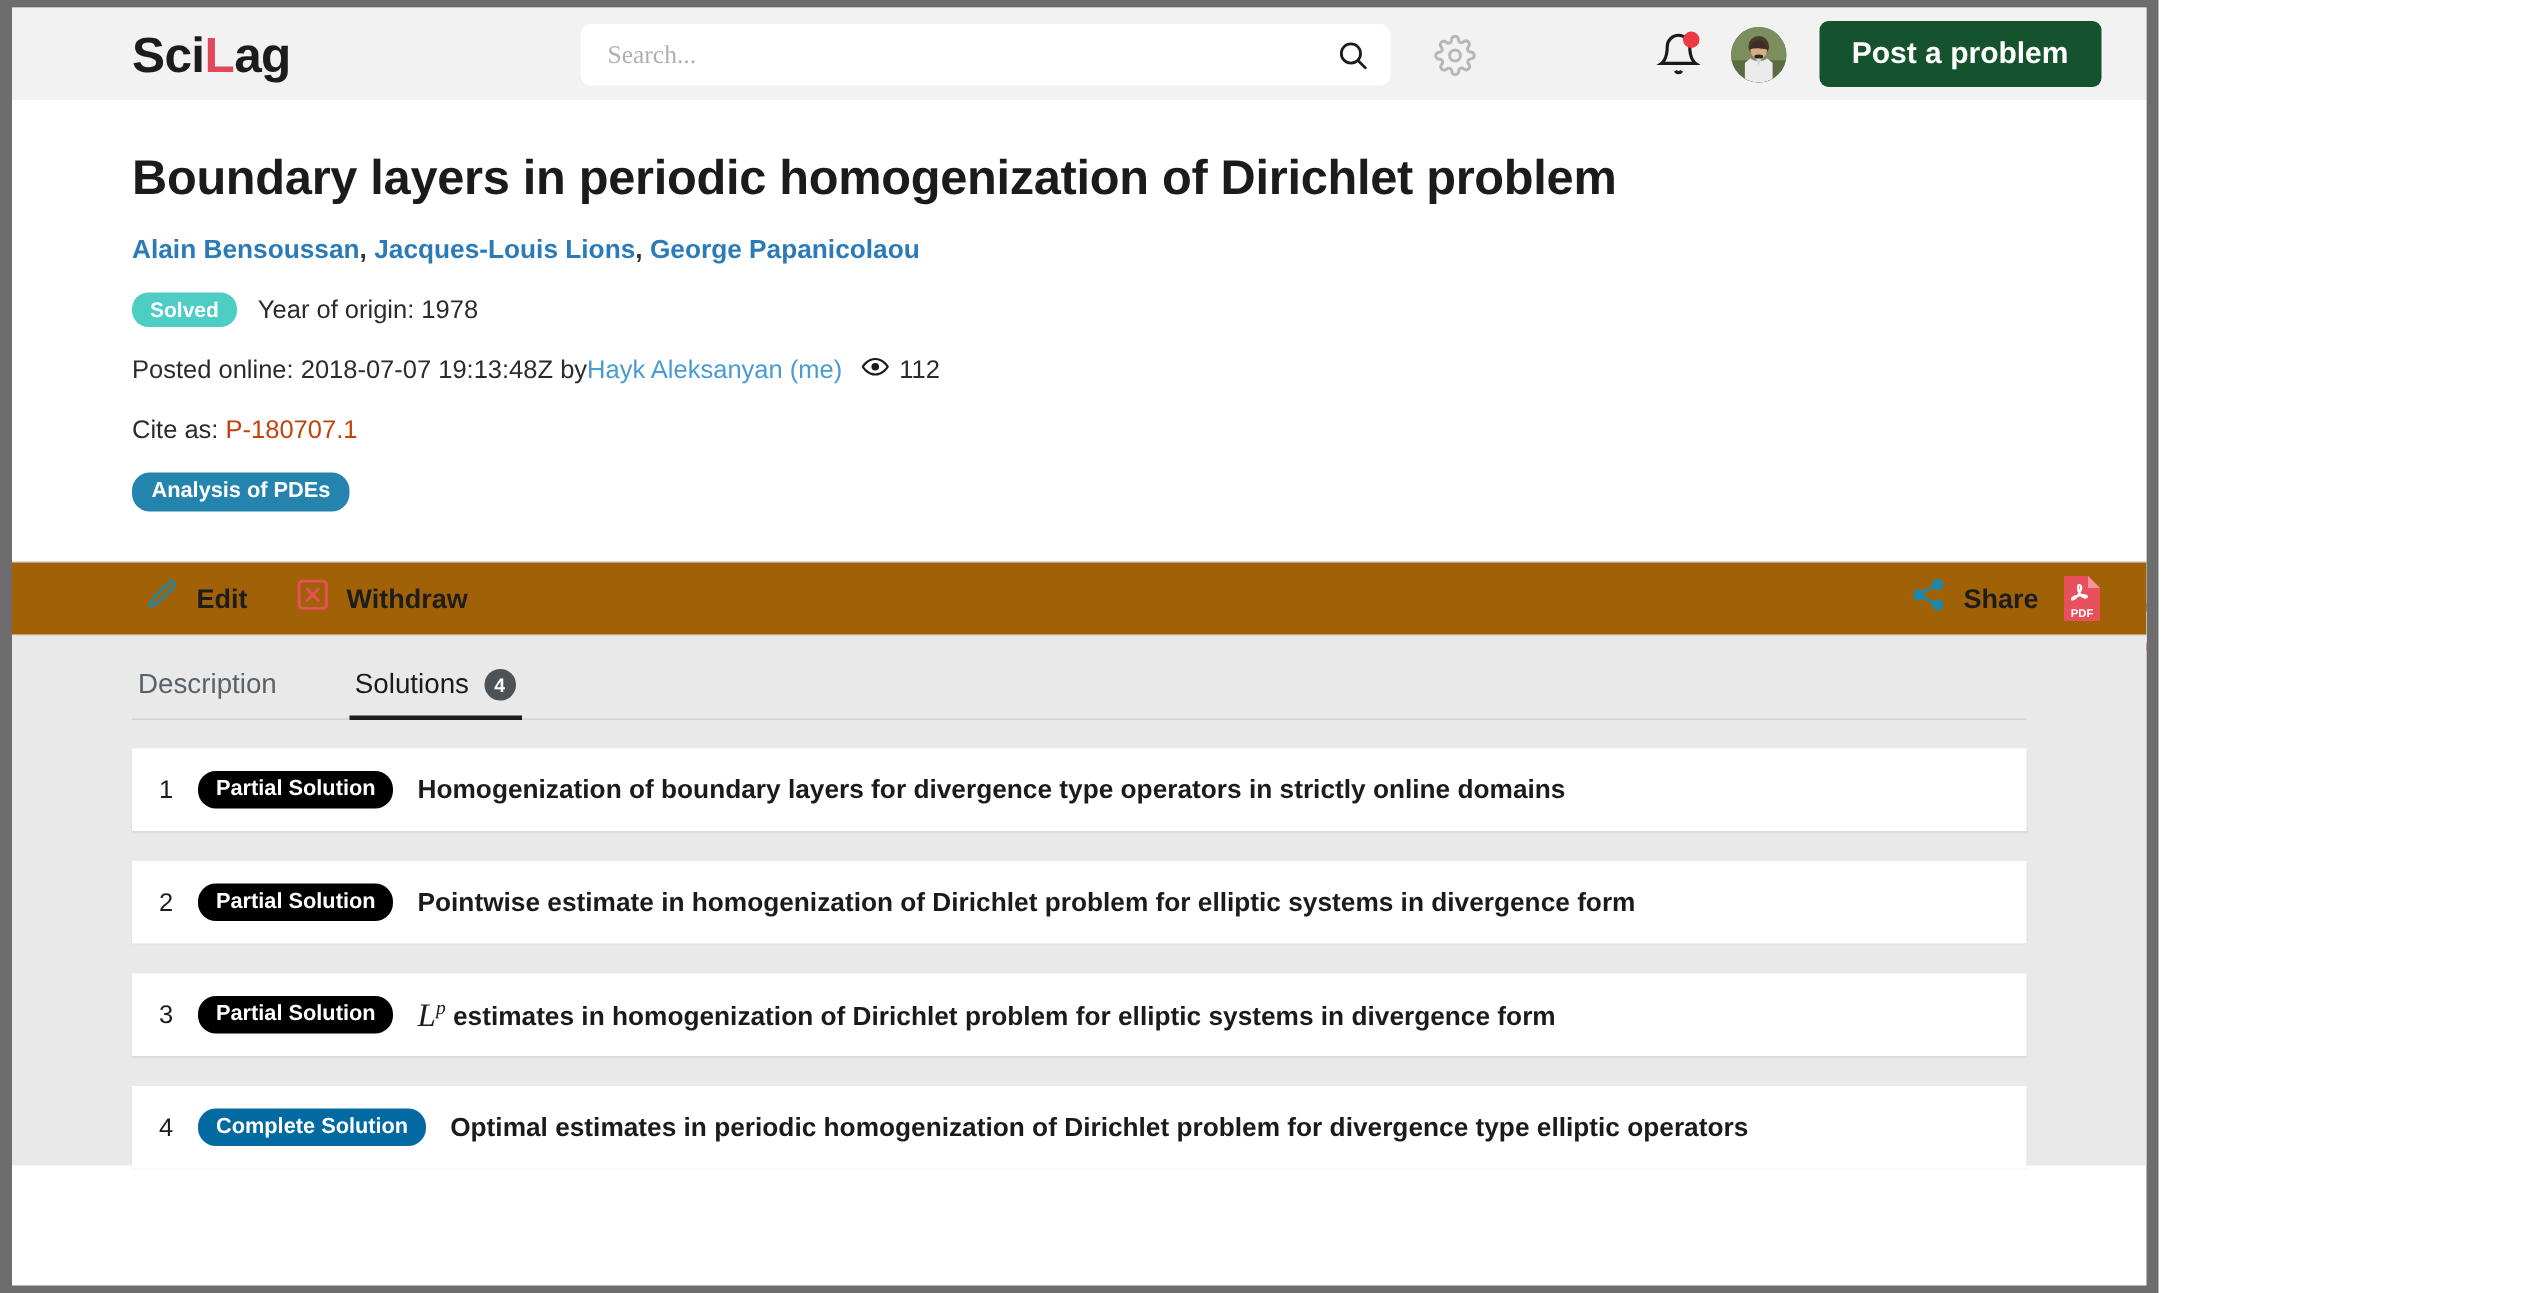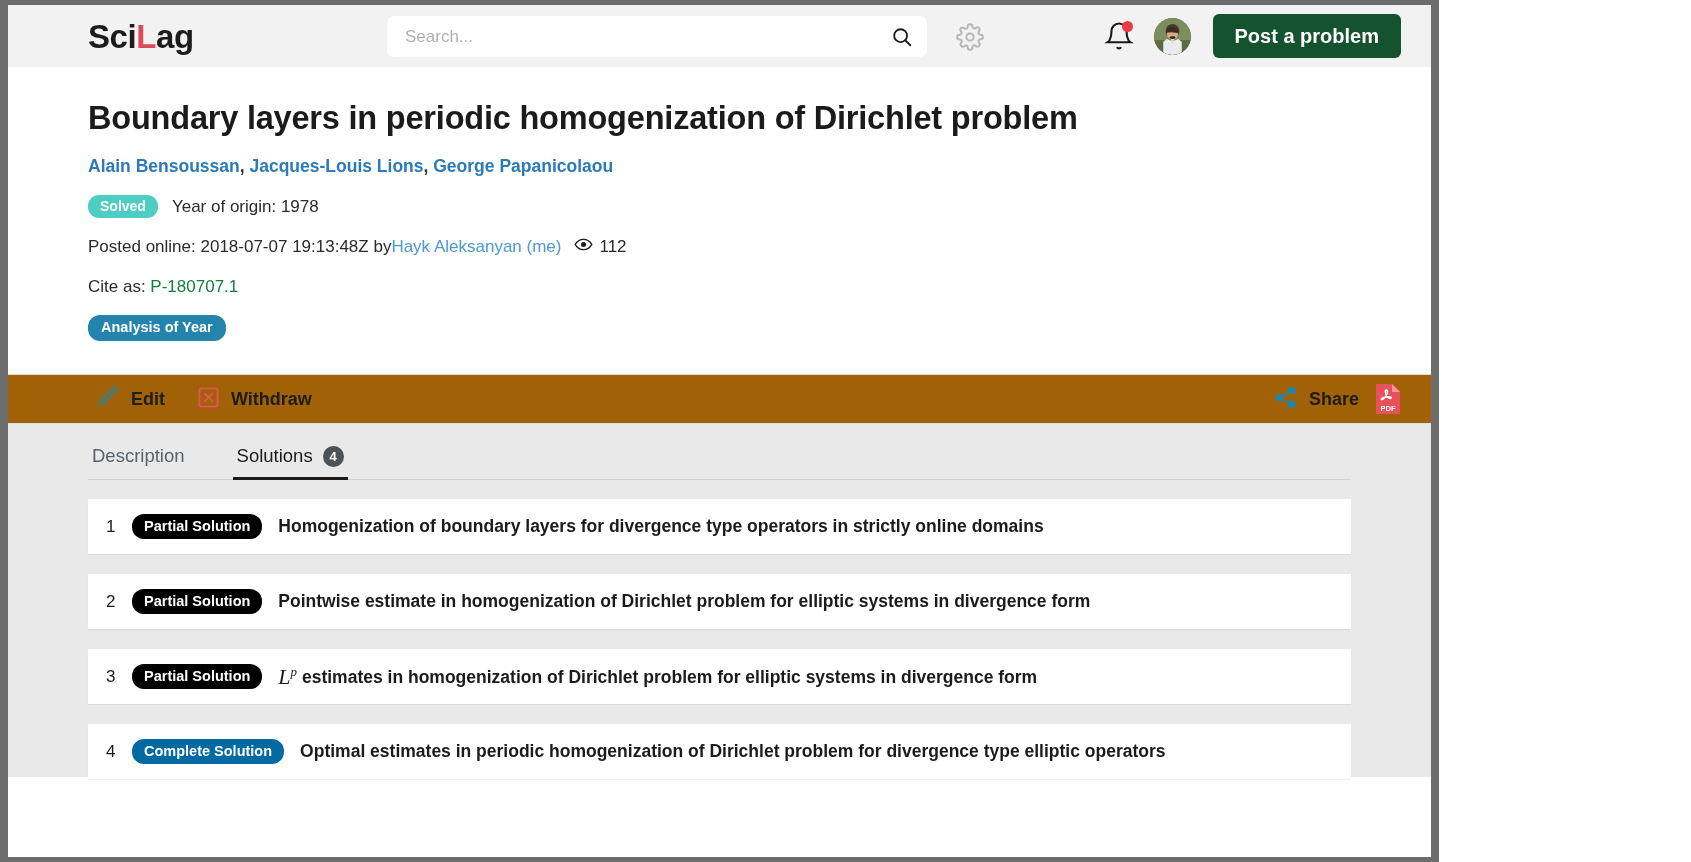--- a/index.html
+++ b/index.html
@@ -58,21 +58,21 @@
     align-items: center;
     padding: 0 14px 0 18px;
   }
   .search-input {
     flex: 1;
     border: none;
     outline: none;
     background: transparent;
     font-size: 17px;
     color: #2b2b2b;
-    font-family: Liberation Sans, sans-serif;
+    font-family: Liberation Serif, serif;
   }
   .search-input::placeholder { color: #b0b0b0; }
 
   .search-icon { width: 22px; height: 22px; flex-shrink: 0; cursor: pointer; }
 
   .gear-btn {
     position: absolute;
     left: 948px;
     top: 18px;
     width: 28px;
@@ -181,21 +181,21 @@
     gap: 0;
   }
   .row-posted a { color: #4a9ad4; text-decoration: none; cursor: pointer; }
   .eye-wrap { display: inline-flex; align-items: center; margin-left: 13px; gap: 6px; }
 
   .row-cite {
     margin-top: 18px;
     font-size: 17px;
     color: #2b2b2b;
   }
-  .row-cite a { color: #15803d; text-decoration: none; cursor: pointer; }
+  .row-cite a { color: #c2410c; text-decoration: none; cursor: pointer; }
 
   .row-tags { margin-top: 18px; }
   .tag-pill {
     display: inline-block;
     background: #2484ad;
     color: #ffffff;
     font-size: 14.5px;
     font-weight: bold;
     border-radius: 12px;
     padding: 5px 13px 6px 13px;
@@ -448,21 +448,21 @@
           </span>
           <span>112</span>
         </span>
       </div>
 
       <div class="row-cite">
         <span>Cite as: </span><a>P-180707.1</a>
       </div>
 
       <div class="row-tags">
-        <span class="tag-pill">Analysis of Year</span>
+        <span class="tag-pill">Analysis of PDEs</span>
       </div>
     </div>
 
     <span class="arrow-annot">
       <svg viewBox="0 0 105 42" width="105" height="42">
         <polygon points="3,13 58,13 58,3 101,21 58,39 58,29 3,29" fill="#ffffff" stroke="#e01b24" stroke-width="5" stroke-linejoin="miter"></polygon>
       </svg>
     </span>
 
     <button class="btn-post-solution">Post a solution</button>

